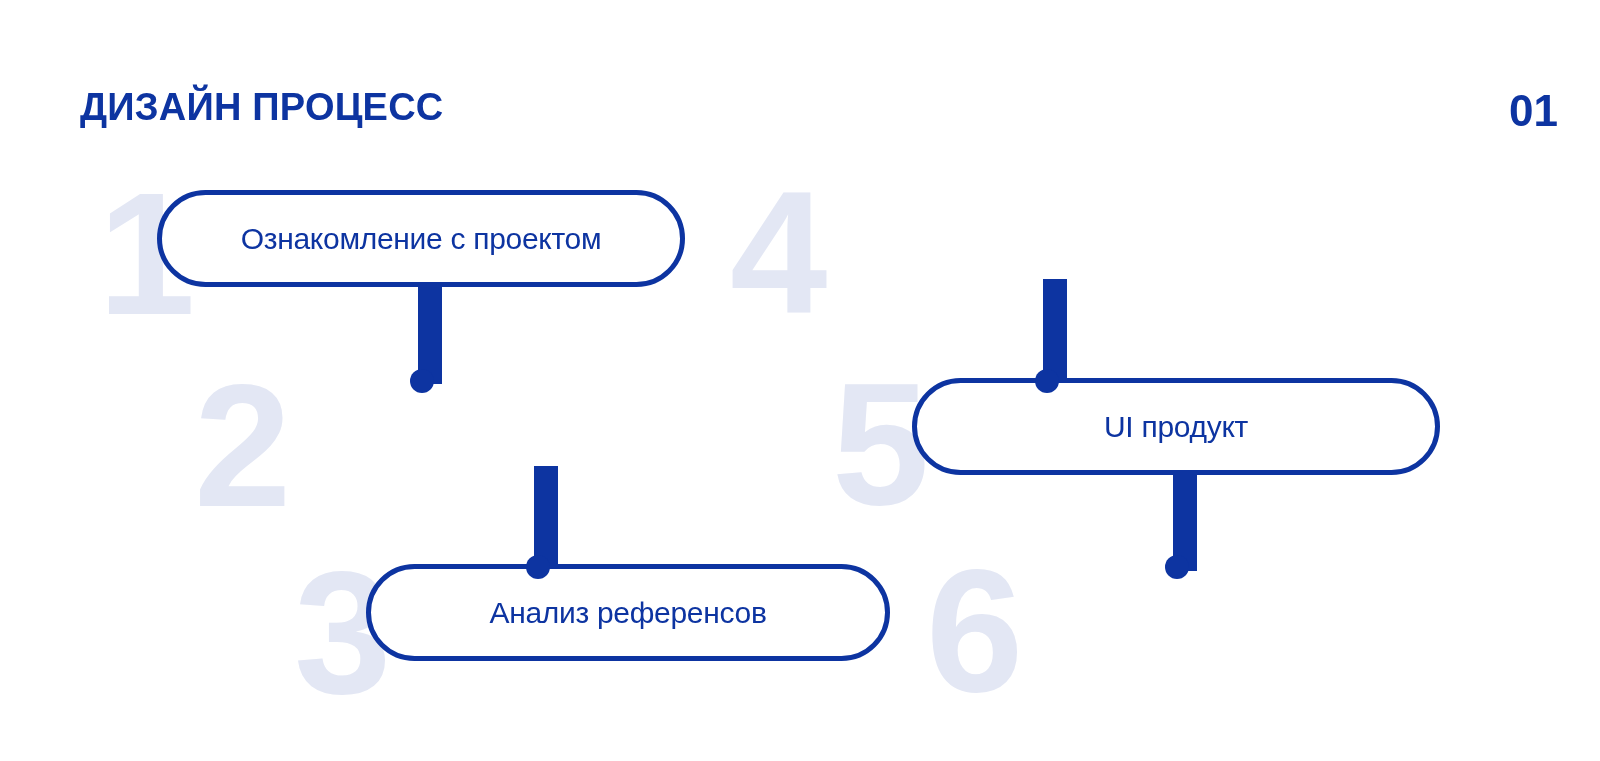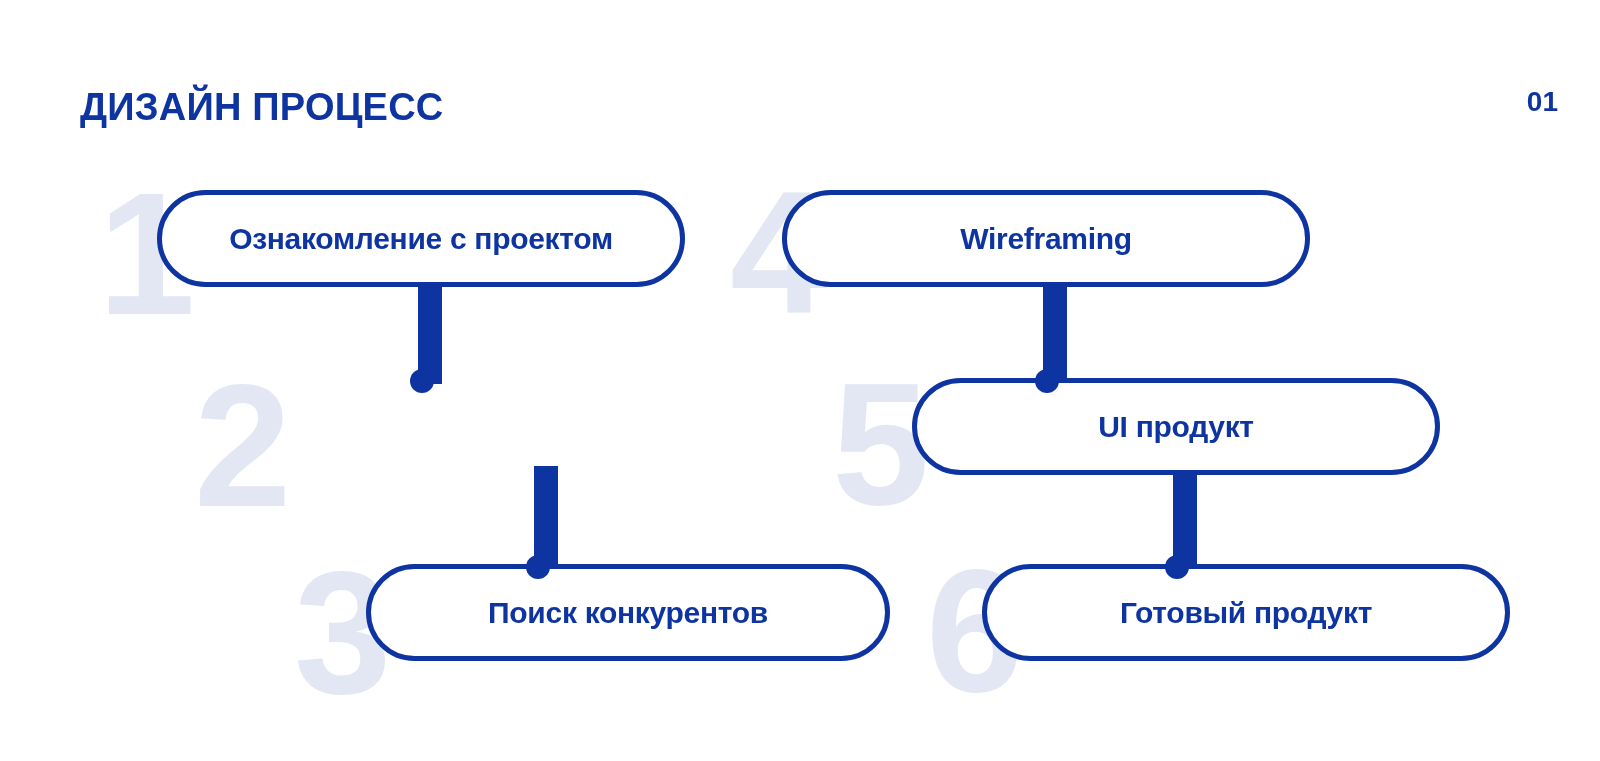--- a/index.html
+++ b/index.html
@@ -27,21 +27,21 @@
     font-weight: 700;
     letter-spacing: 0.2px;
     color: var(--color-accent);
     z-index: 4;
   }
 
   .page-num {
     position: absolute;
     right: 54px;
     top: 50px;
-    font-size: 28px;
+    font-size: 44px;
     font-weight: 700;
     color: var(--color-accent);
     z-index: 4;
   }
 
   
   .ghost {
     position: absolute;
     font-size: 175px;
     line-height: 130px;
@@ -71,21 +71,21 @@
   }
   .p1 { left: 133px; top: 166px; width: 528px; }
   .p2 { left: 249px; top: 354px; width: 528px; }
   .p3 { left: 342px; top: 540px; width: 524px; }
   .p4 { left: 758px; top: 166px; width: 528px; }
   .p5 { left: 888px; top: 354px; width: 528px; }
   .p6 { left: 958px; top: 540px; width: 528px; }
 
   .pill-label {
     font-size: 30px;
-    font-weight: 700;
+    font-weight: 400;
     letter-spacing: -0.3px;
     color: var(--color-accent);
     white-space: nowrap;
   }
 
   
   .connector {
     position: absolute;
     width: 5px;
     background: var(--color-accent);
@@ -130,25 +130,19 @@
   <div class="connector c4"></div>
   <div class="dot d1"></div>
   <div class="dot d2"></div>
   <div class="dot d3"></div>
   <div class="dot d4"></div>
 
   <div class="pill p1">
     <span class="pill-label">Ознакомление с проектом</span>
   </div>
   <div class="pill p3">
-    <span class="pill-label">Поиск конкурентов</span>
-  </div>
-  <div class="pill p4">
-    <span class="pill-label">Wireframing</span>
+    <span class="pill-label">Анализ референсов</span>
   </div>
   <div class="pill p5">
     <span class="pill-label">UI продукт</span>
-  </div>
-  <div class="pill p6">
-    <span class="pill-label">Готовый продукт</span>
   </div>
 
 </div>
 
 </body></html>

